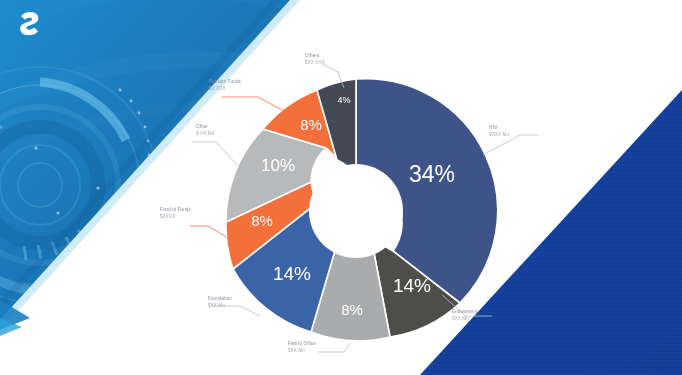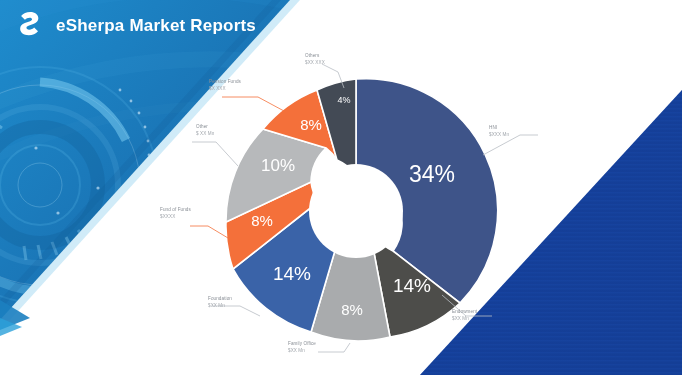--- a/index.html
+++ b/index.html
@@ -172,21 +172,20 @@
       <polygon points="682,90 682,375 420,375" fill="url(#stripes)"></polygon>
       <polygon points="682,90 682,375 420,375" fill="url(#cornerGrad)" opacity="0.35"></polygon>
     </g>
   </svg>
 
   <div class="brand-wrap">
     <svg class="brand-logo" viewBox="0 0 40 40">
       <path d="M21.5 3.5 c5.5 0 9.5 3 9.5 7.5 c0 3.2 -2 5.2 -5.2 6.4 l-6.4 2.4 c-1.6 .6 -2.4 1.3 -2.4 2.4 c0 1.3 1.2 2.1 3.2 2.1 c2.4 0 4.4 -1 5.8 -2.6 l4.6 4.6 c-2.6 3 -6.4 4.6 -10.9 4.6 c-6 0 -10.1 -3.1 -10.1 -7.6 c0 -3.3 2 -5.4 5.5 -6.7 l6.2 -2.3 c1.5 -.6 2.3 -1.2 2.3 -2.2 c0 -1.2 -1.1 -1.9 -2.9 -1.9 c-2.2 0 -4.1 .9 -5.5 2.4 l-4.5 -4.5 c2.6 -2.9 6.3 -4.6 10.8 -4.6 z" fill="#ffffff"></path>
       <path d="M12.8 7.0 c3.0 -2.4 7.2 -2.0 9.4 .9 c2.2 2.9 1.6 7.0 -1.4 9.4 l-5.6 4.4 c-1.3 1.0 -1.6 2.6 -.7 3.8 c.9 1.2 2.6 1.4 3.9 .4 l1.2 -.9 l3.6 4.6 l-1.6 1.3 c-3.8 3.0 -9.0 2.4 -11.7 -1.1 c-2.7 -3.5 -1.8 -8.4 2.0 -11.4 l5.2 -4.1 c1.0 -.8 1.2 -2.0 .5 -2.9 c-.7 -.9 -2.0 -1.0 -3.0 -.2 l-1.0 .8 l-3.4 -4.4 z" fill="#ffffff" opacity="0.0"></path>
     </svg>
-    <div class="brand-title">eSherpa Market Reports</div>
   </div>
 
   <svg class="chart-layer" viewBox="0 0 682 375">
     <g>
 
       <path d="M 356 79 A 132 132 0 0 1 460 303 L 393 251 A 48 48 0 0 0 356 175 Z" fill="#3e5489" stroke="#ffffff" stroke-width="1.6"></path>
 
       <path d="M 460 303 A 132 132 0 0 1 390 337 L 368 221 A 48 48 0 0 0 393 251 Z" fill="#4d4d4a" stroke="#ffffff" stroke-width="1.6"></path>
 
       <path d="M 390 337 A 132 132 0 0 1 311 332 L 344 220 A 48 48 0 0 0 368 221 Z" fill="#a9abad" stroke="#ffffff" stroke-width="1.6"></path>

